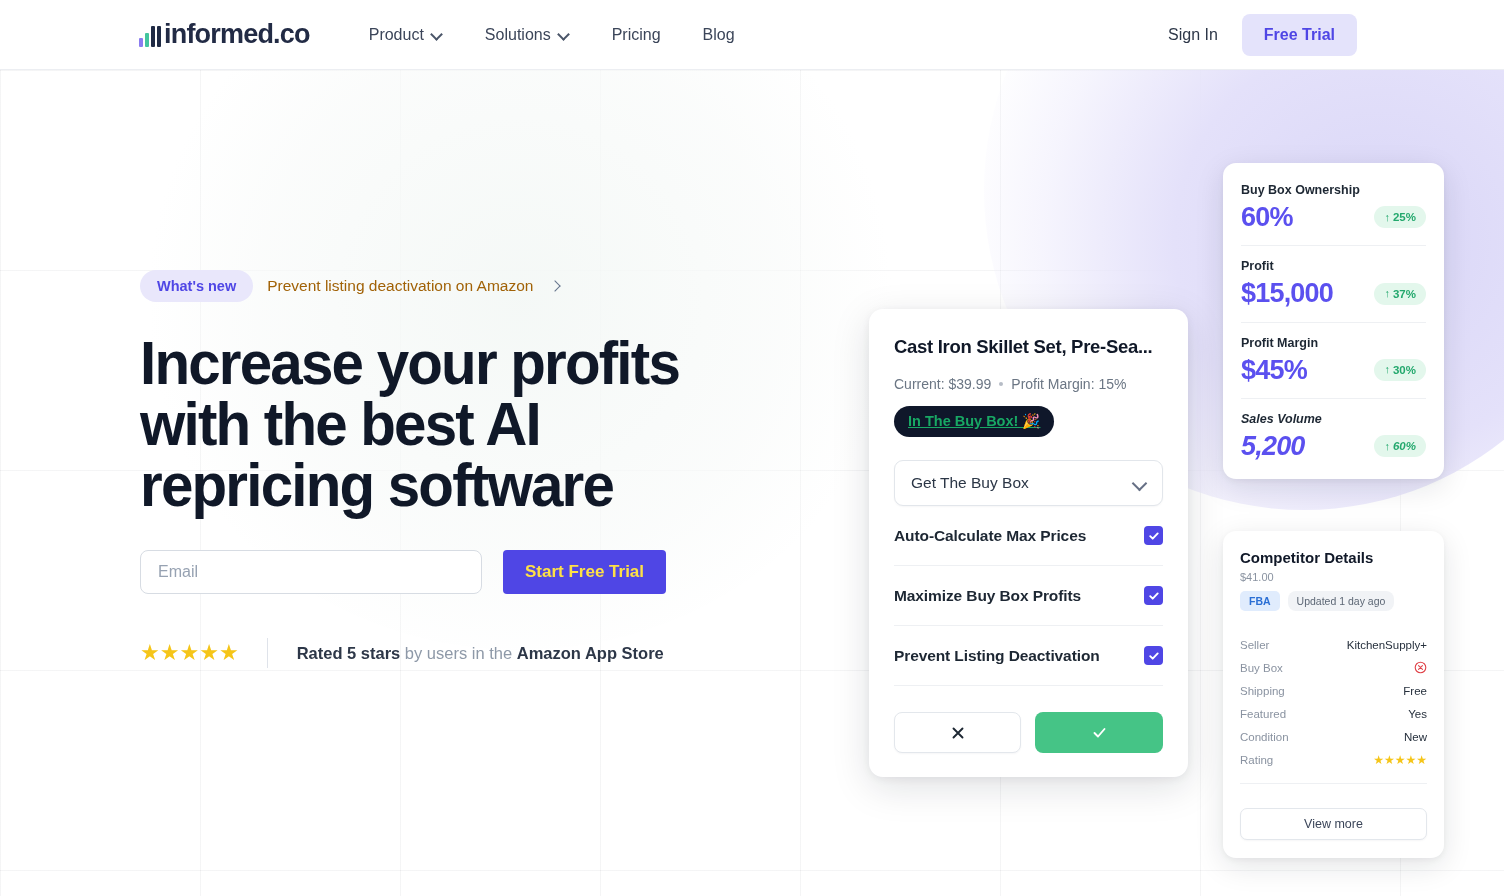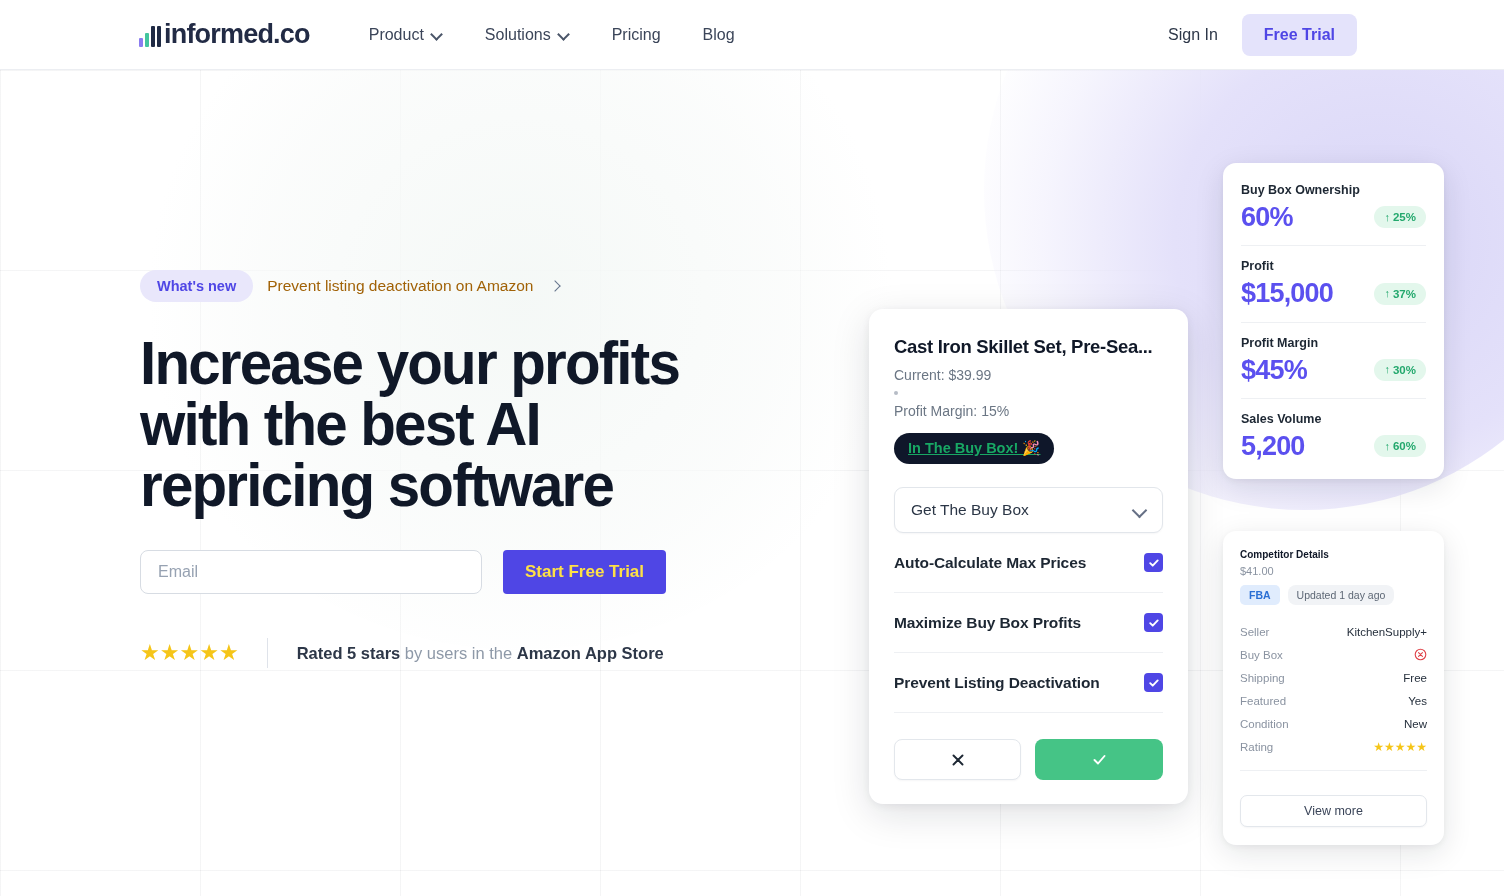--- a/index.html
+++ b/index.html
@@ -114,21 +114,21 @@
   .rating-text b { color: #2d3748; font-weight: 700; }
 
   
   .product-card {
     position: absolute; left: 869px; top: 309px; width: 319px;
     background: #fff; border-radius: 14px;
     box-shadow: 0 10px 38px rgba(16,24,40,0.13), 0 2px 8px rgba(16,24,40,0.06);
     padding: 27px 25px 24px 25px; z-index: 20;
   }
   .pc-title { font-size: 18.5px; font-weight: 700; color: #101828; letter-spacing: -0.3px; }
-  .pc-sub { margin-top: 9px; font-size: 14px; color: #6b7684; display: flex; gap: 8px; flex-direction: column; }
+  .pc-sub { margin-top: 18px; font-size: 14px; color: #6b7684; display: flex; align-items: center; gap: 8px; }
   .pc-dot { width: 4px; height: 4px; border-radius: 50%; background: #b6bcc6; display: inline-block; }
   .pc-badge {
     margin-top: 14px; display: inline-flex; align-items: center; gap: 7px;
     background: #0f172a; color: #18a864; font-size: 14.5px; font-weight: 700;
     padding: 7px 14px; border-radius: 999px; text-decoration: underline;
   }
   .pc-select {
     margin-top: 23px; height: 46px; border: 1px solid #e2e6eb; border-radius: 9px;
     display: flex; align-items: center; justify-content: space-between;
     padding: 0 16px; cursor: pointer; background: #fff;
@@ -165,43 +165,43 @@
 
   
   .metrics-card {
     position: absolute; left: 1223px; top: 163px; width: 221px;
     background: #fff; border-radius: 13px;
     box-shadow: 0 8px 30px rgba(16,24,40,0.11), 0 2px 6px rgba(16,24,40,0.05);
     padding: 20px 18px 17px 18px; z-index: 20;
   }
   .metric { padding: 13px 0 14px 0; border-bottom: 1px solid #eef0f3; }
   .metric:first-child { padding-top: 0; }
-  .metric:last-child { border-bottom: none; padding-bottom: 2px; }
+  .metric:last-child { border-bottom: none; padding-bottom: 2px; font-style: italic; }
   .metric-label { font-size: 12.5px; font-weight: 700; color: #1d2733; }
   .metric-row { margin-top: 6px; display: flex; align-items: center; justify-content: space-between; }
   .metric-value { font-size: 27px; font-weight: 700; color: #5b50ef; letter-spacing: -0.8px; line-height: 1.05; }
   .metric-pill {
     background: #e3f7ec; color: #23a86d; font-size: 11.5px; font-weight: 700;
     padding: 5px 10px; border-radius: 999px; display: inline-flex; align-items: center; gap: 3px;
   }
   .uparrow { font-size: 11px; line-height: 1; }
 
   
   .comp-card {
     position: absolute; left: 1223px; top: 531px; width: 221px;
     background: #fff; border-radius: 13px;
     box-shadow: 0 8px 30px rgba(16,24,40,0.11), 0 2px 6px rgba(16,24,40,0.05);
     padding: 18px 17px 18px 17px; z-index: 20;
   }
-  .comp-title { font-size: 10px; font-weight: 700; color: #101828; }
+  .comp-title { font-size: 15px; font-weight: 700; color: #101828; }
   .comp-price { margin-top: 5px; font-size: 11px; color: #8a93a1; }
   .comp-pills { margin-top: 8px; display: flex; align-items: center; gap: 8px; }
   .pill-fba { background: #e0ecfd; color: #2b6fd4; font-size: 10.5px; font-weight: 700; padding: 4px 9px; border-radius: 5px; }
   .pill-upd { background: #f1f3f6; color: #5d6775; font-size: 10.5px; padding: 4px 9px; border-radius: 8px; }
-  .comp-rows { margin-top: 15px; }
+  .comp-rows { margin-top: 22px; }
   .comp-row {
     display: flex; align-items: center; justify-content: space-between;
     height: 23px; font-size: 11.5px;
   }
   .comp-k { color: #8a93a1; }
   .comp-v { color: #26303d; }
   .comp-stars { display: flex; gap: 2px; color: #f5c518; font-size: 12px; line-height: 1; }
   .xcircle { width: 13px; height: 13px; }
   .comp-sep { height: 1px; background: #eef0f3; margin: 12px 0 0 0; }
   .viewmore {

